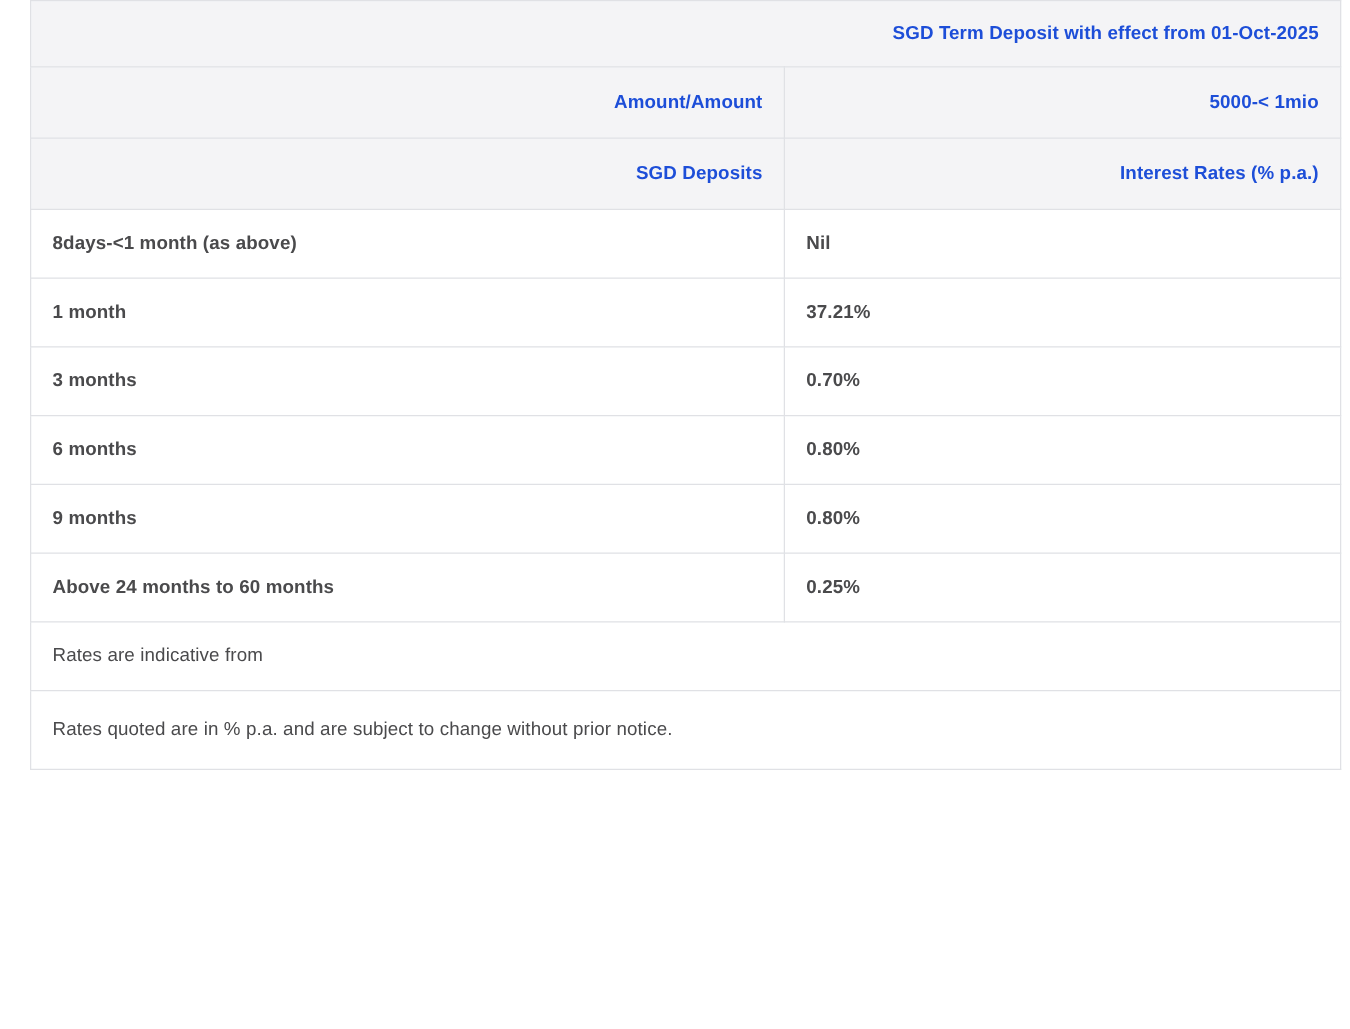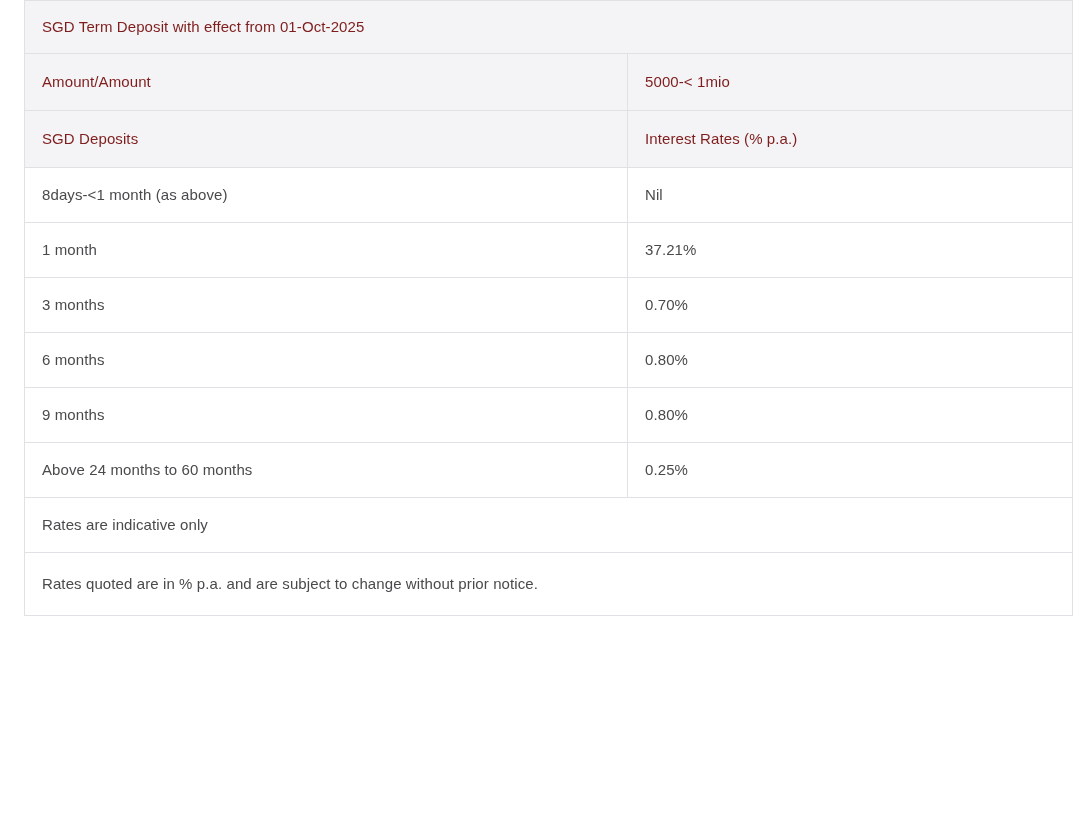--- a/index.html
+++ b/index.html
@@ -32,31 +32,32 @@
     vertical-align: middle;
     letter-spacing: 0.1px;
   }
   col.c-period { width: 603px; }
   col.c-rate   { width: 445px; }
 
   
   tr.title-row td,
   tr.head-row td {
     background: #f4f4f6;
-    color: #7f1d1d;
-    font-weight: 400;
+    color: #1d4ed8;
+    font-weight: 700;
+    text-align: right;
   }
   tr.title-row td { height: 52px; }
   tr.head-row td  { height: 56px; }
 
   
   tr.data-row td {
     background: #ffffff;
     color: #4a4a4c;
-    font-weight: 400;
+    font-weight: 700;
     height: 54px;
   }
 
   
   tr.note-row td {
     background: #ffffff;
     color: #4a4a4c;
     font-weight: 400;
     height: 54px;
   }
@@ -105,20 +106,20 @@
       <tr class="data-row">
         <td>9 months</td>
         <td>0.80%</td>
       </tr>
       <tr class="data-row">
         <td>Above 24 months to 60 months</td>
         <td>0.25%</td>
       </tr>
 
       <tr class="note-row">
-        <td colspan="2">Rates are indicative only</td>
+        <td colspan="2">Rates are indicative from</td>
       </tr>
       <tr class="note-row note-row-last">
         <td colspan="2">Rates quoted are in % p.a. and are subject to change without prior notice.</td>
       </tr>
     </tbody>
   </table>
 </div>
 
 </body></html>

